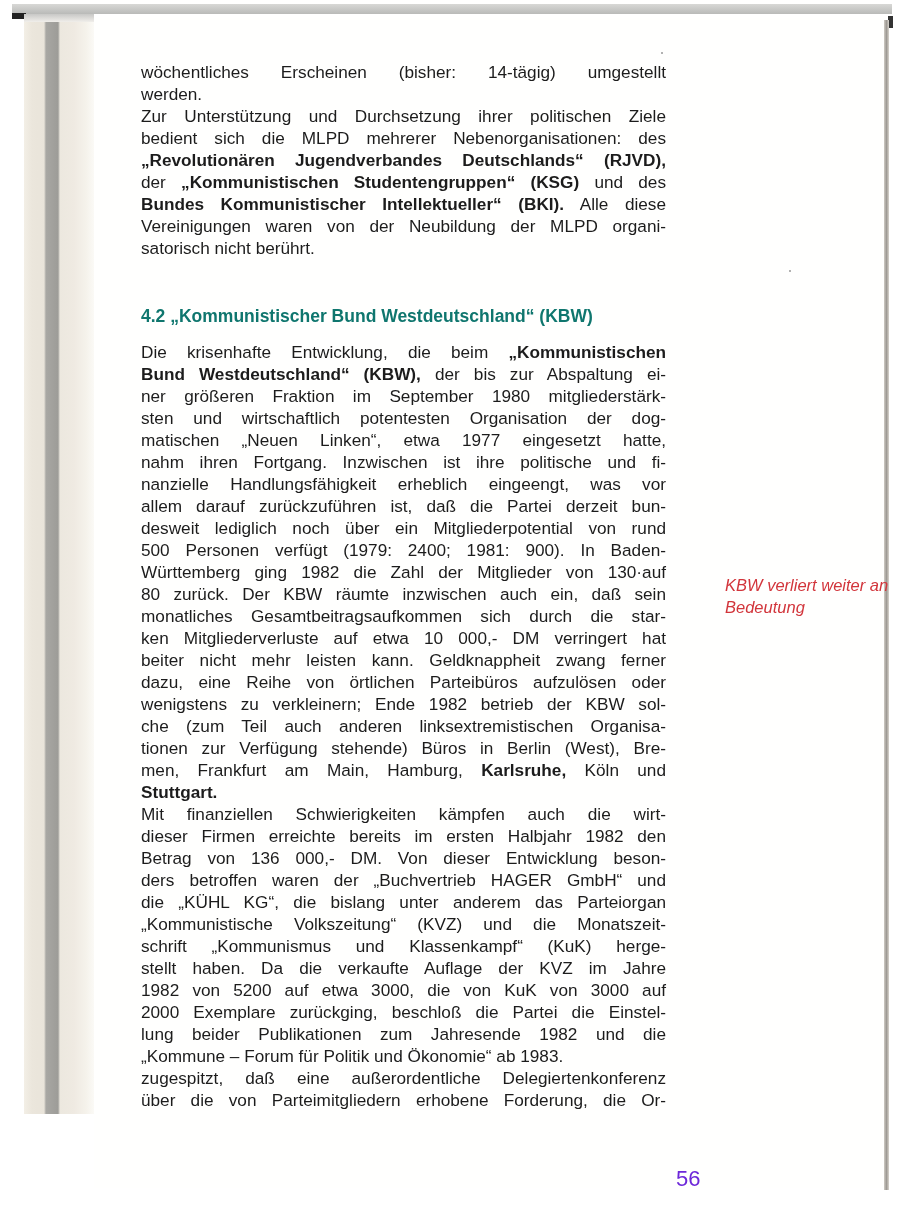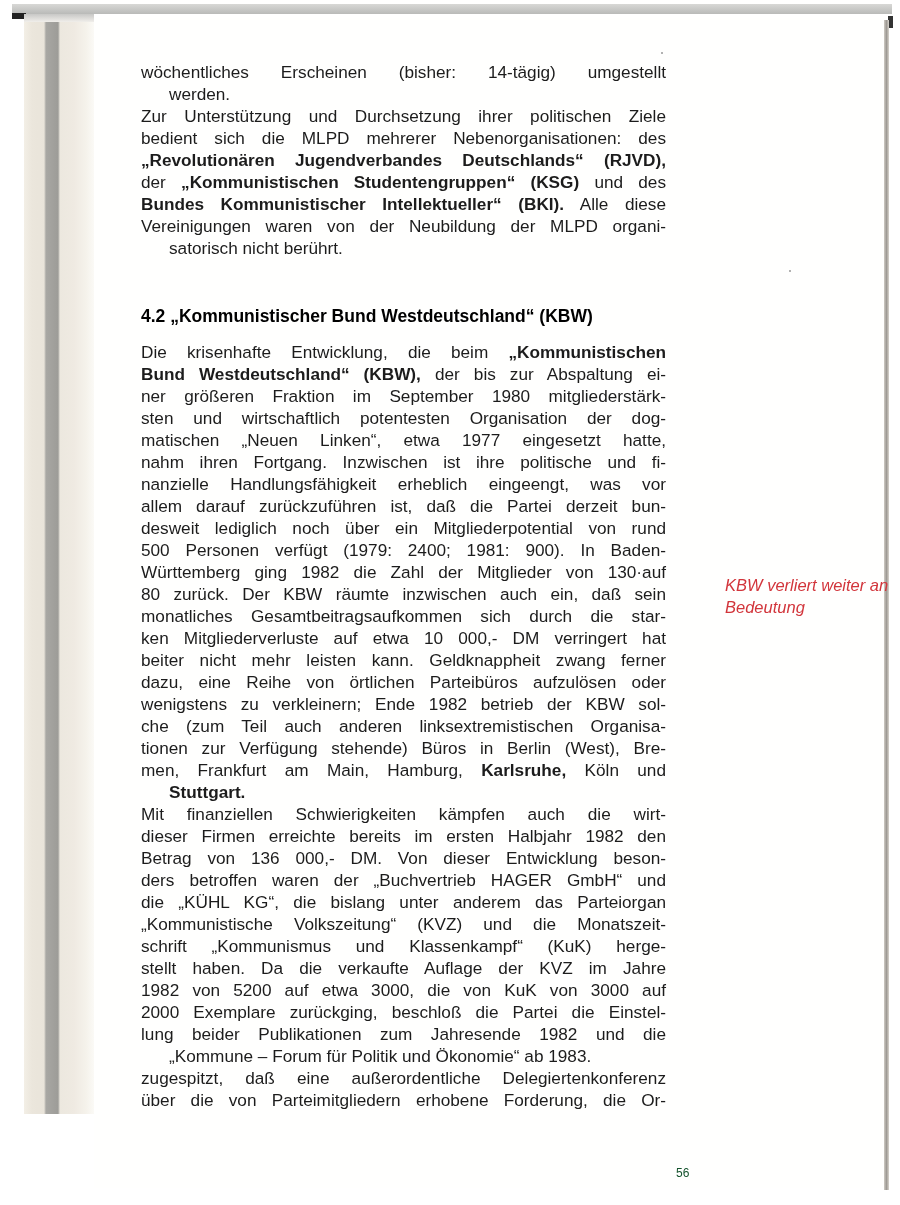--- a/index.html
+++ b/index.html
@@ -38,32 +38,32 @@
     .page {
       position: absolute; left: 94px; top: 18px; width: 790px; height: 1170px;
       background: #fffffe;
     }
     .col {
       position: absolute; left: 141px; width: 525px;
       font-size: 17.2px; line-height: 22px; color: #1c1c1c;
       text-align: justify;
     }
     .ln { display: block; white-space: nowrap; text-align: justify; text-align-last: justify; height: 22px; }
-    .ln.last { text-align-last: left; margin-left: 28px; }
+    .ln.last { text-align-last: left; }
     .b { font-weight: bold; }
     .heading {
       position: absolute; left: 141px; top: 306px;
-      font-size: 17.5px; font-weight: bold; color: #000000; white-space: nowrap;
+      font-size: 17.5px; font-weight: bold; color: #0f766e; white-space: nowrap;
     }
     .margin-note {
       position: absolute; left: 681px; top: 574px;
       font-size: 16.5px; line-height: 22px; font-style: italic; color: #d2353b; width: 200px; margin-left: 44px;
     }
     .page-number {
-      position: absolute; left: 676px; top: 1166px; font-size: 12px; color: #14532d;
+      position: absolute; left: 676px; top: 1166px; font-size: 22px; color: #6d28d9;
     }
     .dot { position: absolute; width: 2px; height: 2px; background: #999; border-radius: 1px; }
   </style>
 </head>
 <body>
 
 <div class="top-edge"></div>
 <div class="top-edge-dark"></div>
 <div class="right-dark"></div>
 <div class="page"></div>

